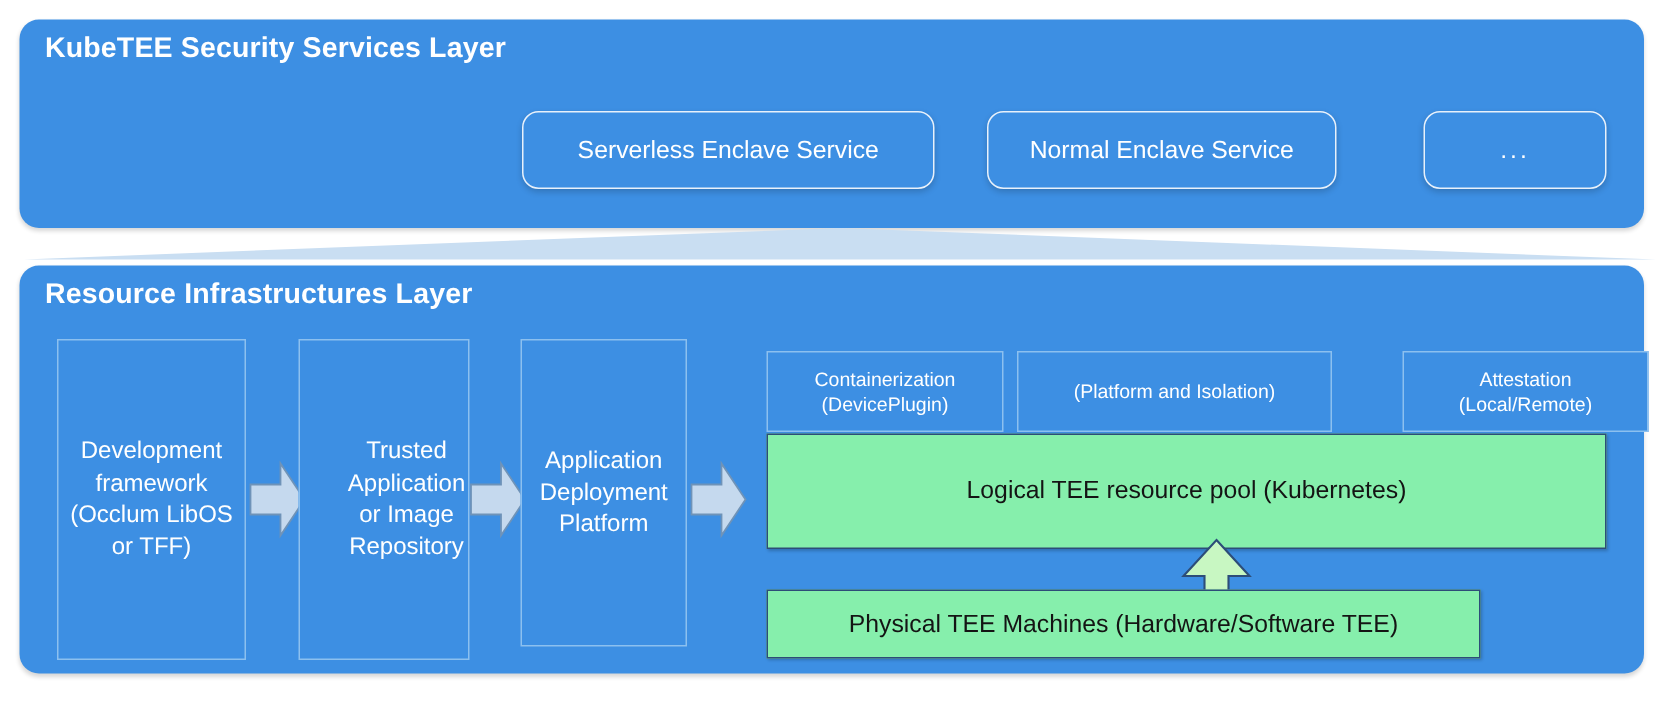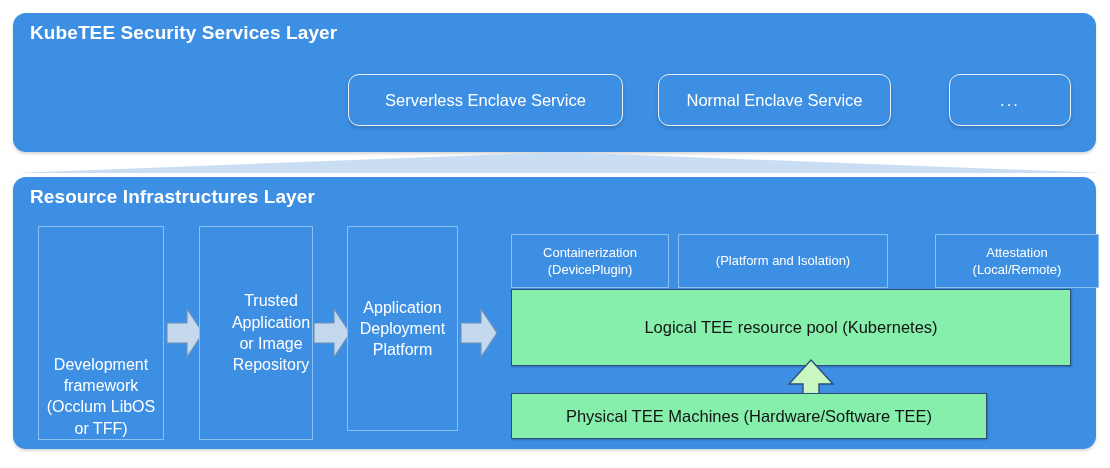--- a/index.html
+++ b/index.html
@@ -87,21 +87,21 @@
     box-sizing: border-box;
     display: flex;
     align-items: center;
     justify-content: center;
     text-align: center;
     color: #ffffff;
     font-size: 16px;
     line-height: 1.33;
     padding: 0 5px;
   }
-  #pipe-0 { left: 38px;  top: 226px; width: 126px; height: 214px; align-items: flex-end; }
+  #pipe-0 { left: 38px;  top: 226px; width: 126px; height: 214px; }
   #pipe-1 { left: 199px; top: 226px; width: 114px; height: 214px; padding-left: 35px; }
   #pipe-2 { left: 347px; top: 226px; width: 111px; height: 205px; }
 
   
   .arrow-right {
     position: absolute;
     top: 306px;
     width: 38px;
     height: 54px;
   }

